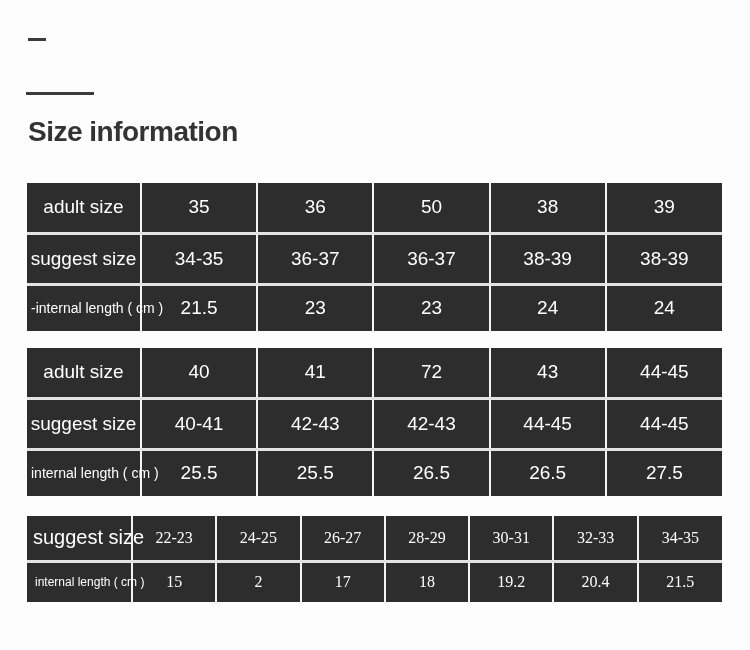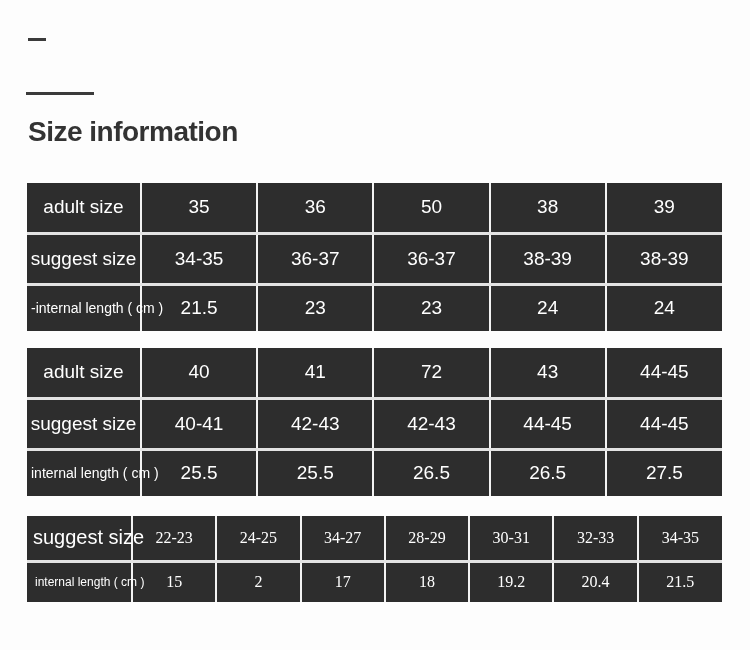--- a/index.html
+++ b/index.html
@@ -155,21 +155,21 @@
       <col>
       <col>
       <col>
       <col>
     </colgroup>
   <tbody>
   <tr class="row-suggest">
     <td class="lbl">suggest size</td>
     <td class="val">22-23</td>
     <td class="val">24-25</td>
-    <td class="val">34-27</td>
+    <td class="val">26-27</td>
     <td class="val">28-29</td>
     <td class="val">30-31</td>
     <td class="val">32-33</td>
     <td class="val">34-35</td>
   </tr>
   <tr class="row-length">
     <td class="lbl-small">internal length ( cm )</td>
     <td class="val">15</td>
     <td class="val">2</td>
     <td class="val">17</td>

